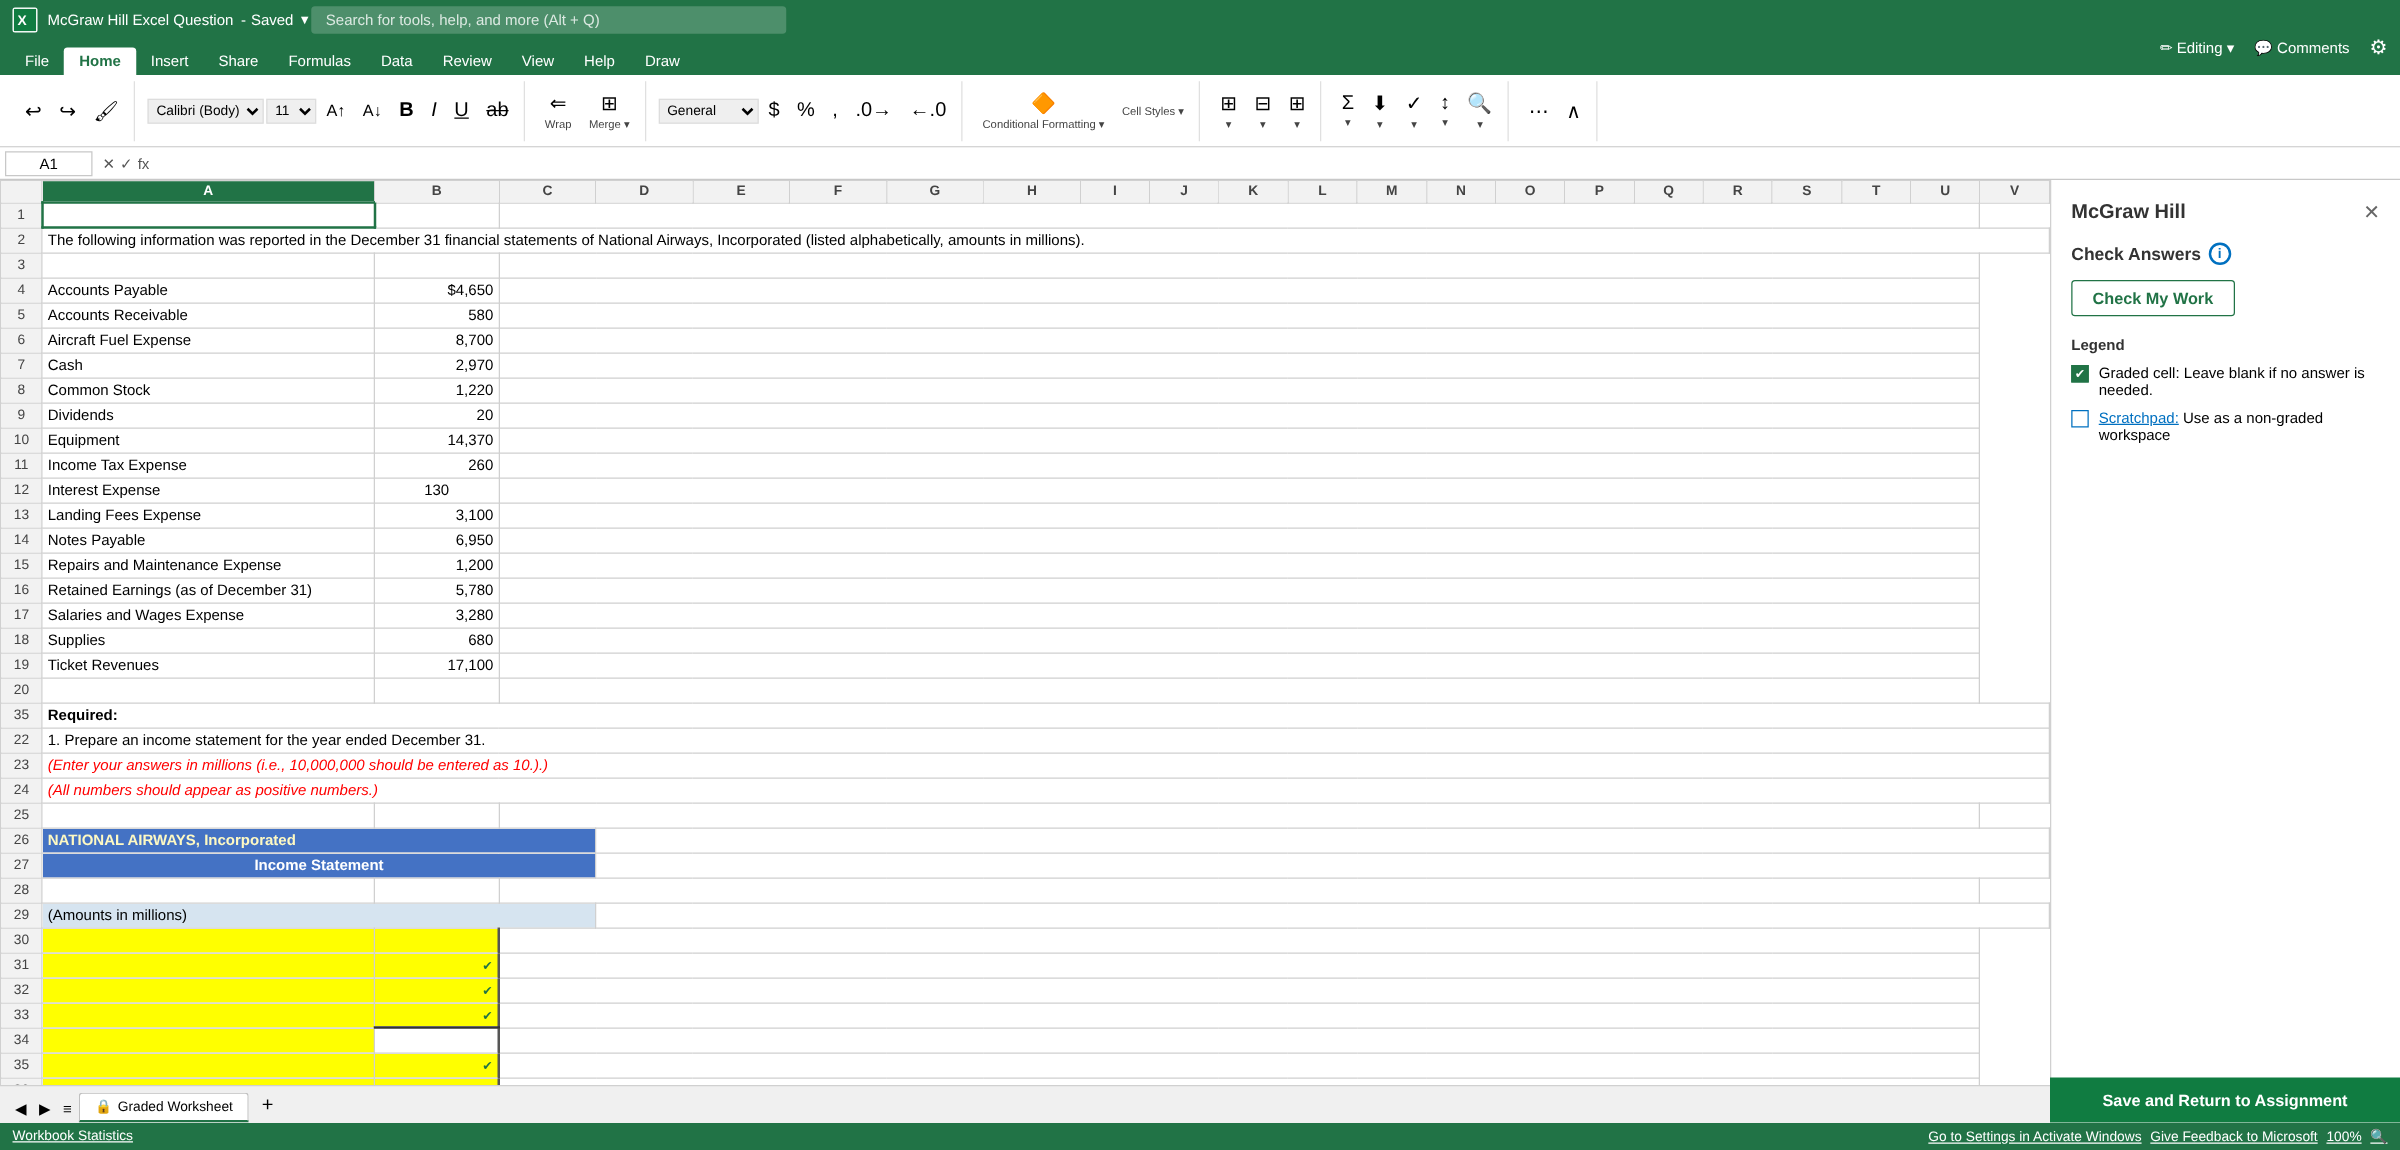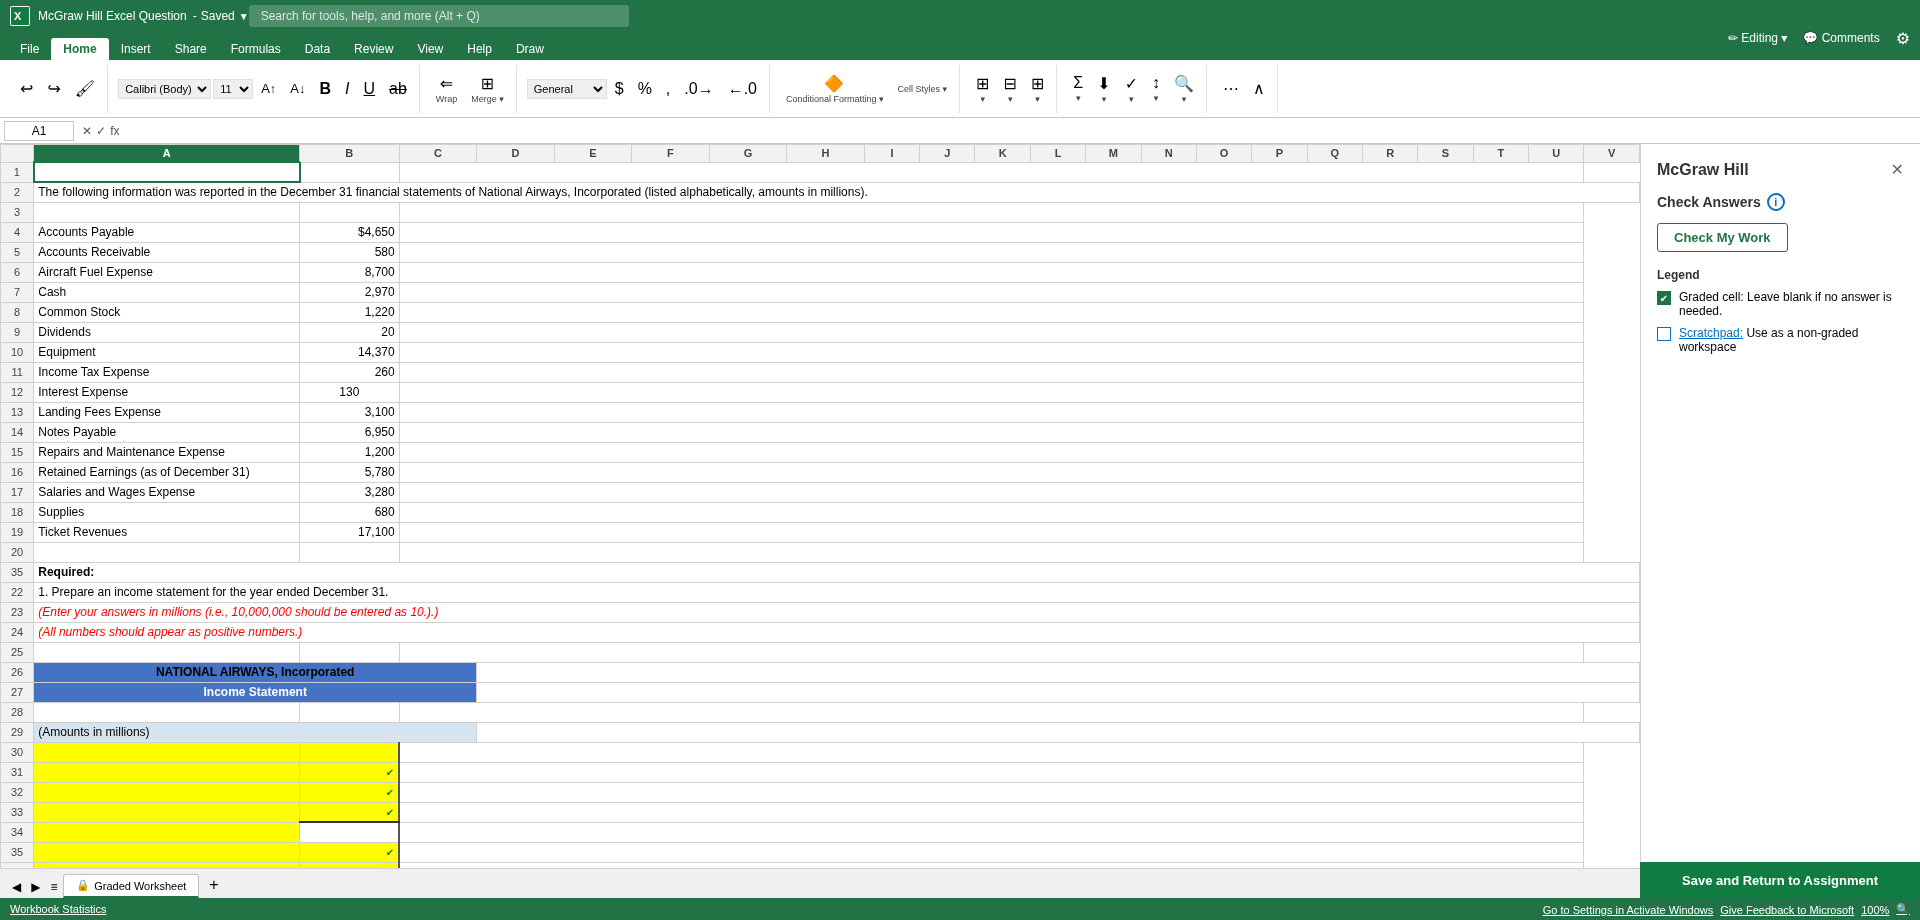--- a/index.html
+++ b/index.html
@@ -683,21 +683,21 @@
 
           <tr>
             <td class="row-header">25</td>
             <td class="cell"></td>
             <td class="cell"></td>
             <td colspan="19" class="cell"></td>
           </tr>
 
           <tr>
             <td class="row-header">26</td>
-            <td colspan="3" class="cell cell-blue-header" style="background:#4472c4;color:#000000;font-weight:bold;text-align:center;">
+            <td colspan="3" class="cell cell-blue-header" style="background:#4472c4;color:#fef9c3;font-weight:bold;text-align:left;">
               <span>NATIONAL AIRWAYS, Incorporated</span>
             </td>
             <td colspan="19" class="cell"></td>
           </tr>
 
           <tr>
             <td class="row-header">27</td>
             <td colspan="3" class="cell cell-blue-header" style="background:#4472c4;color:white;font-weight:bold;text-align:center;">
               <span>Income Statement</span>
             </td>

